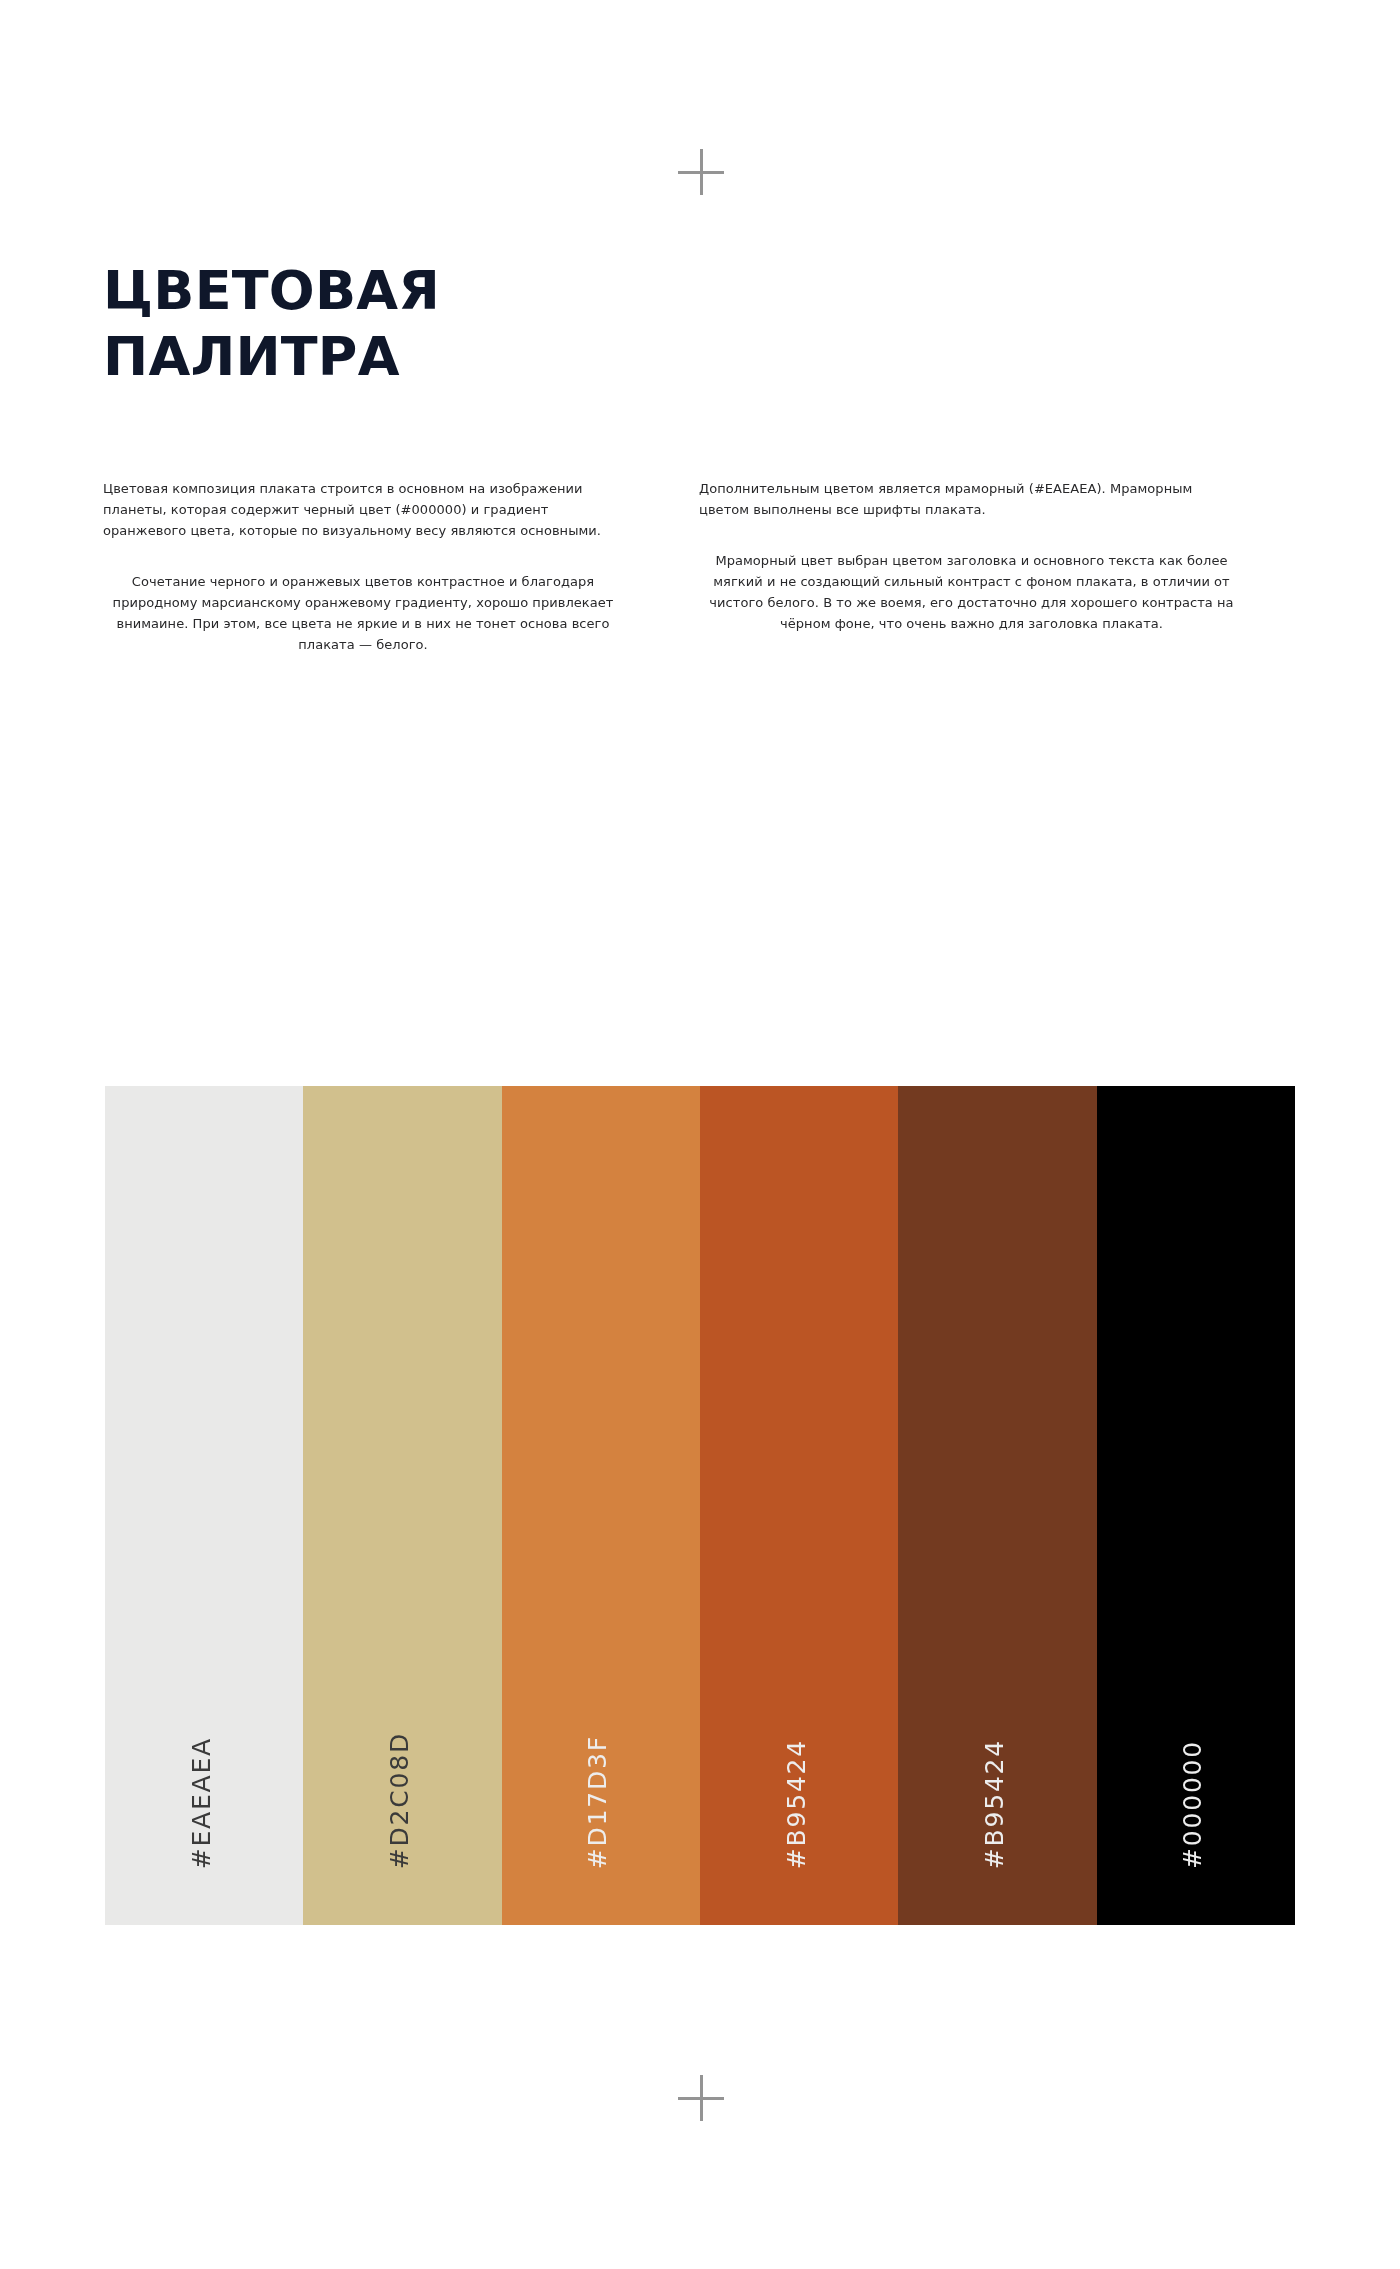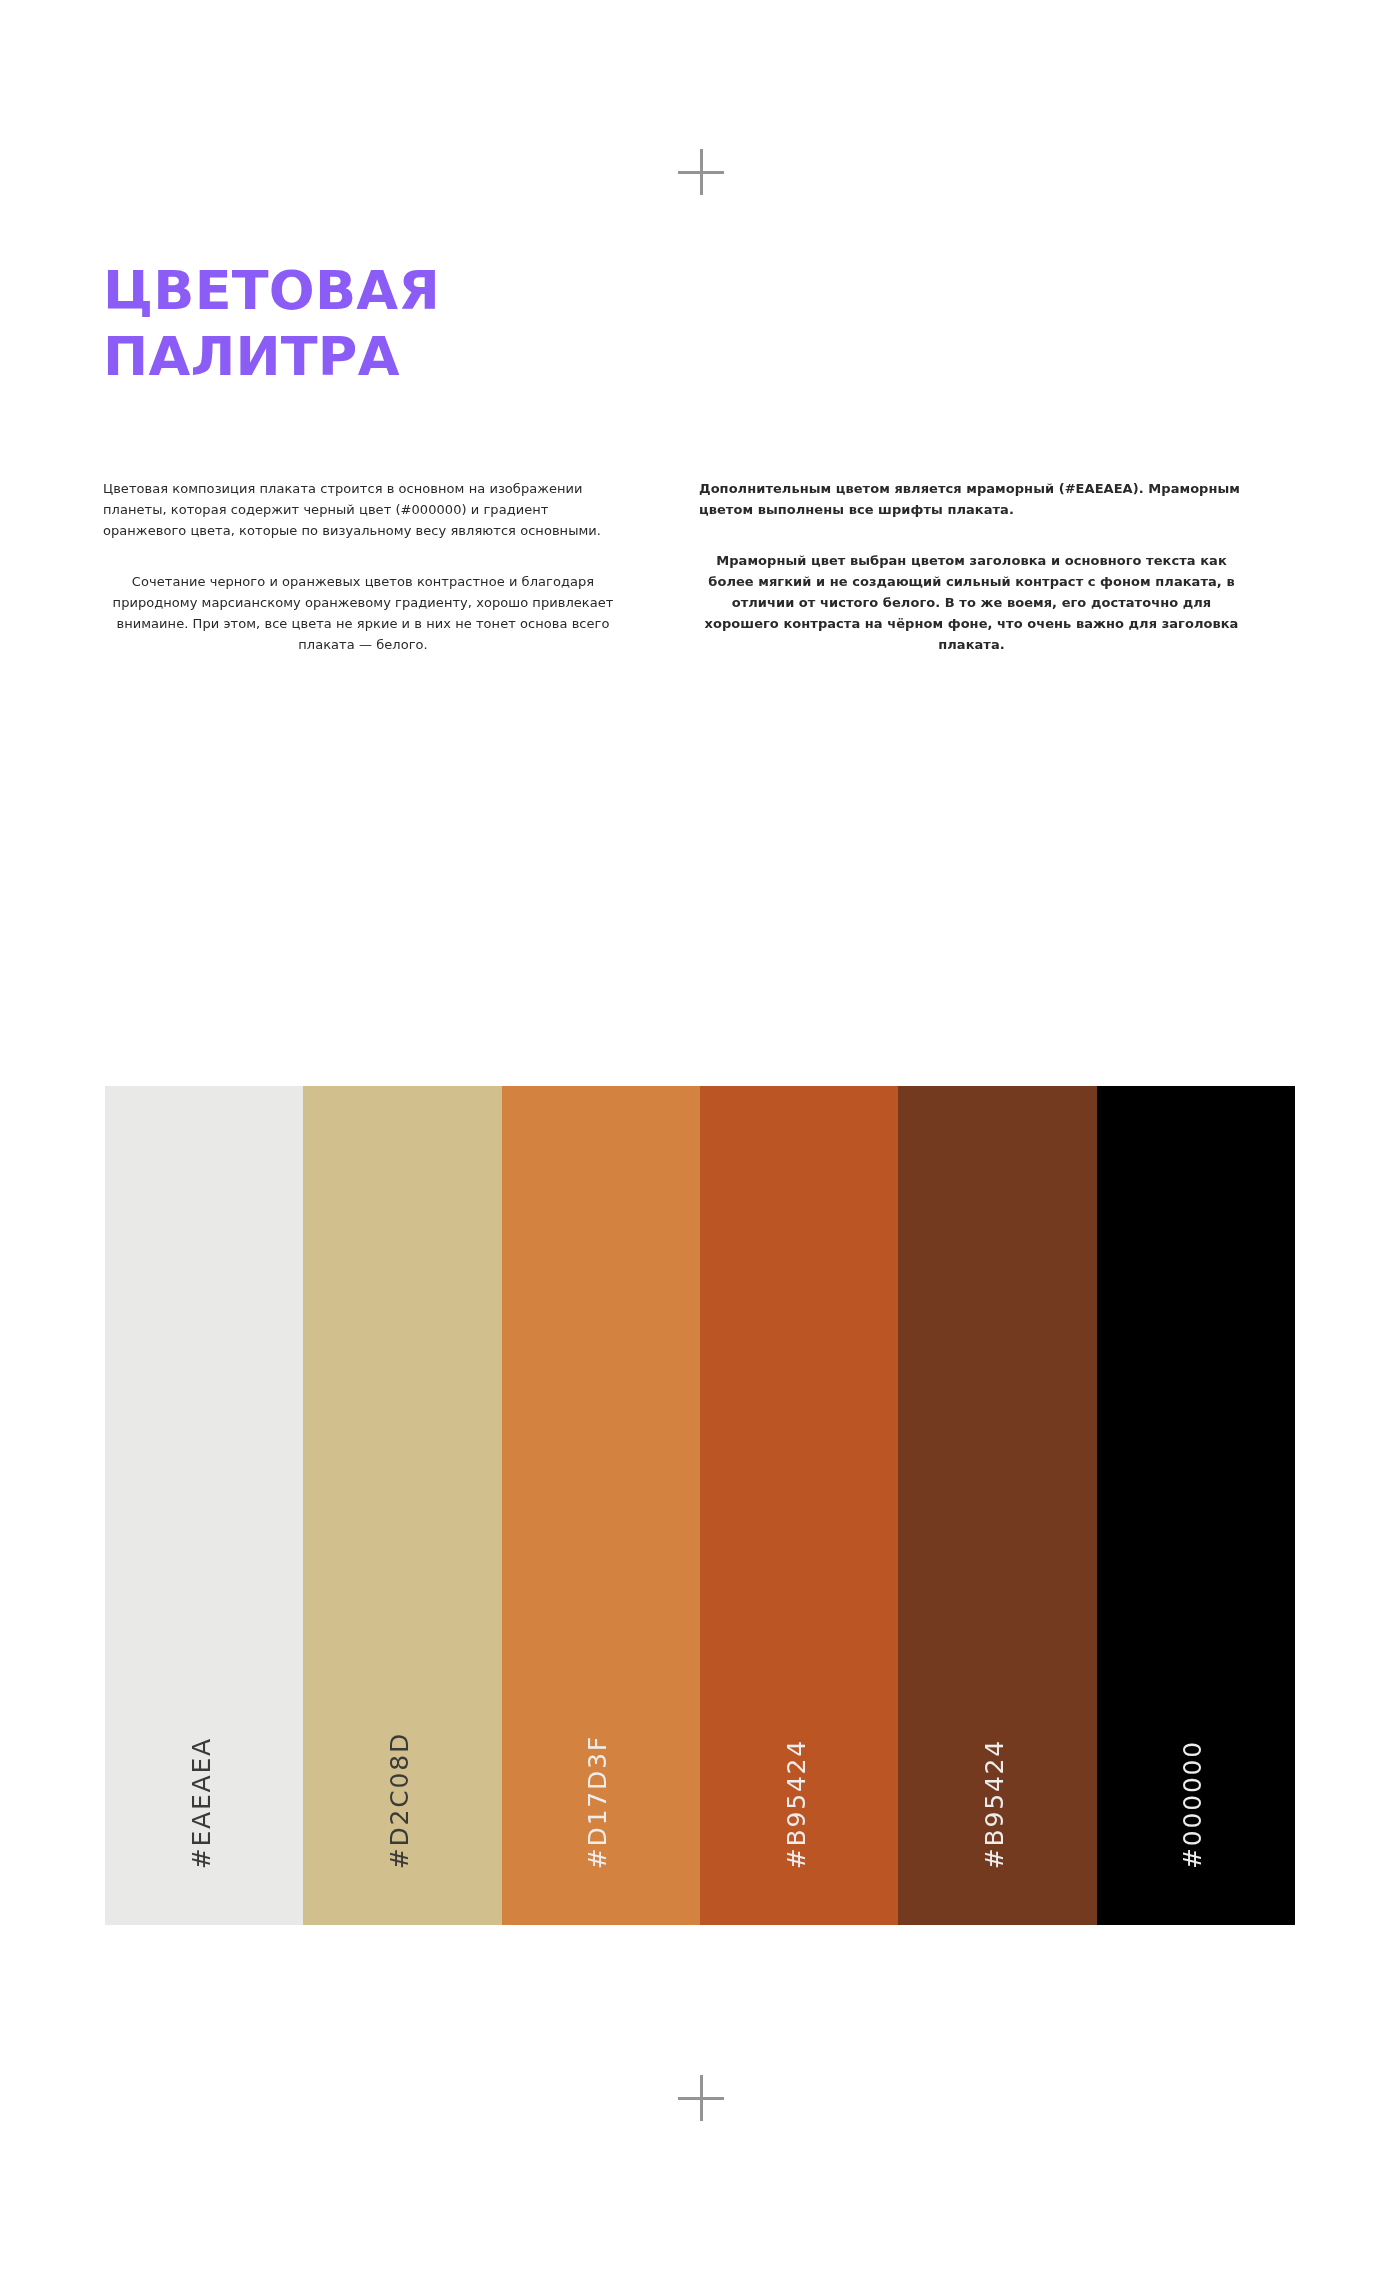--- a/index.html
+++ b/index.html
@@ -116,29 +116,29 @@
     margin-left: -6px;
   }
 </style>
 </head>
 <body>
 
 <div class="page">
 
   <div class="regmark" id="regmark-top"></div>
 
-  <div class="title" style="color: #8b5cf6;">ЦВЕТОВАЯ
+  <div class="title" style="color: #0f172a;">ЦВЕТОВАЯ
 ПАЛИТРА</div>
 
   <div class="col" id="col-left" style="color: rgb(41, 41, 43);">
     <p>Цветовая композиция плаката строится в основном на изображении планеты, которая содержит черный цвет (#000000) и градиент оранжевого цвета, которые по визуальному весу являются основными.</p>
     <p>Сочетание черного и оранжевых цветов контрастное и благодаря природному марсианскому оранжевому градиенту, хорошо привлекает внимаине. При этом, все цвета не яркие и в них не тонет основа всего плаката — белого.</p>
   </div>
 
-  <div class="col" id="col-right" style="color: rgb(41, 41, 43); font-weight: bold;">
+  <div class="col" id="col-right" style="color: rgb(41, 41, 43);">
     <p>Дополнительным цветом является мраморный (#EAEAEA). Мраморным цветом выполнены все шрифты плаката.</p>
     <p>Мраморный цвет выбран цветом заголовка и основного текста как более мягкий и не создающий сильный контраст с фоном плаката, в отличии от чистого белого. В то же воемя, его достаточно для хорошего контраста на чёрном фоне, что очень важно для заголовка плаката.</p>
   </div>
 
   <div class="palette">
     <div class="swatch" style="background: rgb(233, 233, 232);">
       <div class="label-wrap">
         <span class="vtext" style="color: rgb(58, 58, 58);">#EAEAEA</span>
       </div>
     </div>

